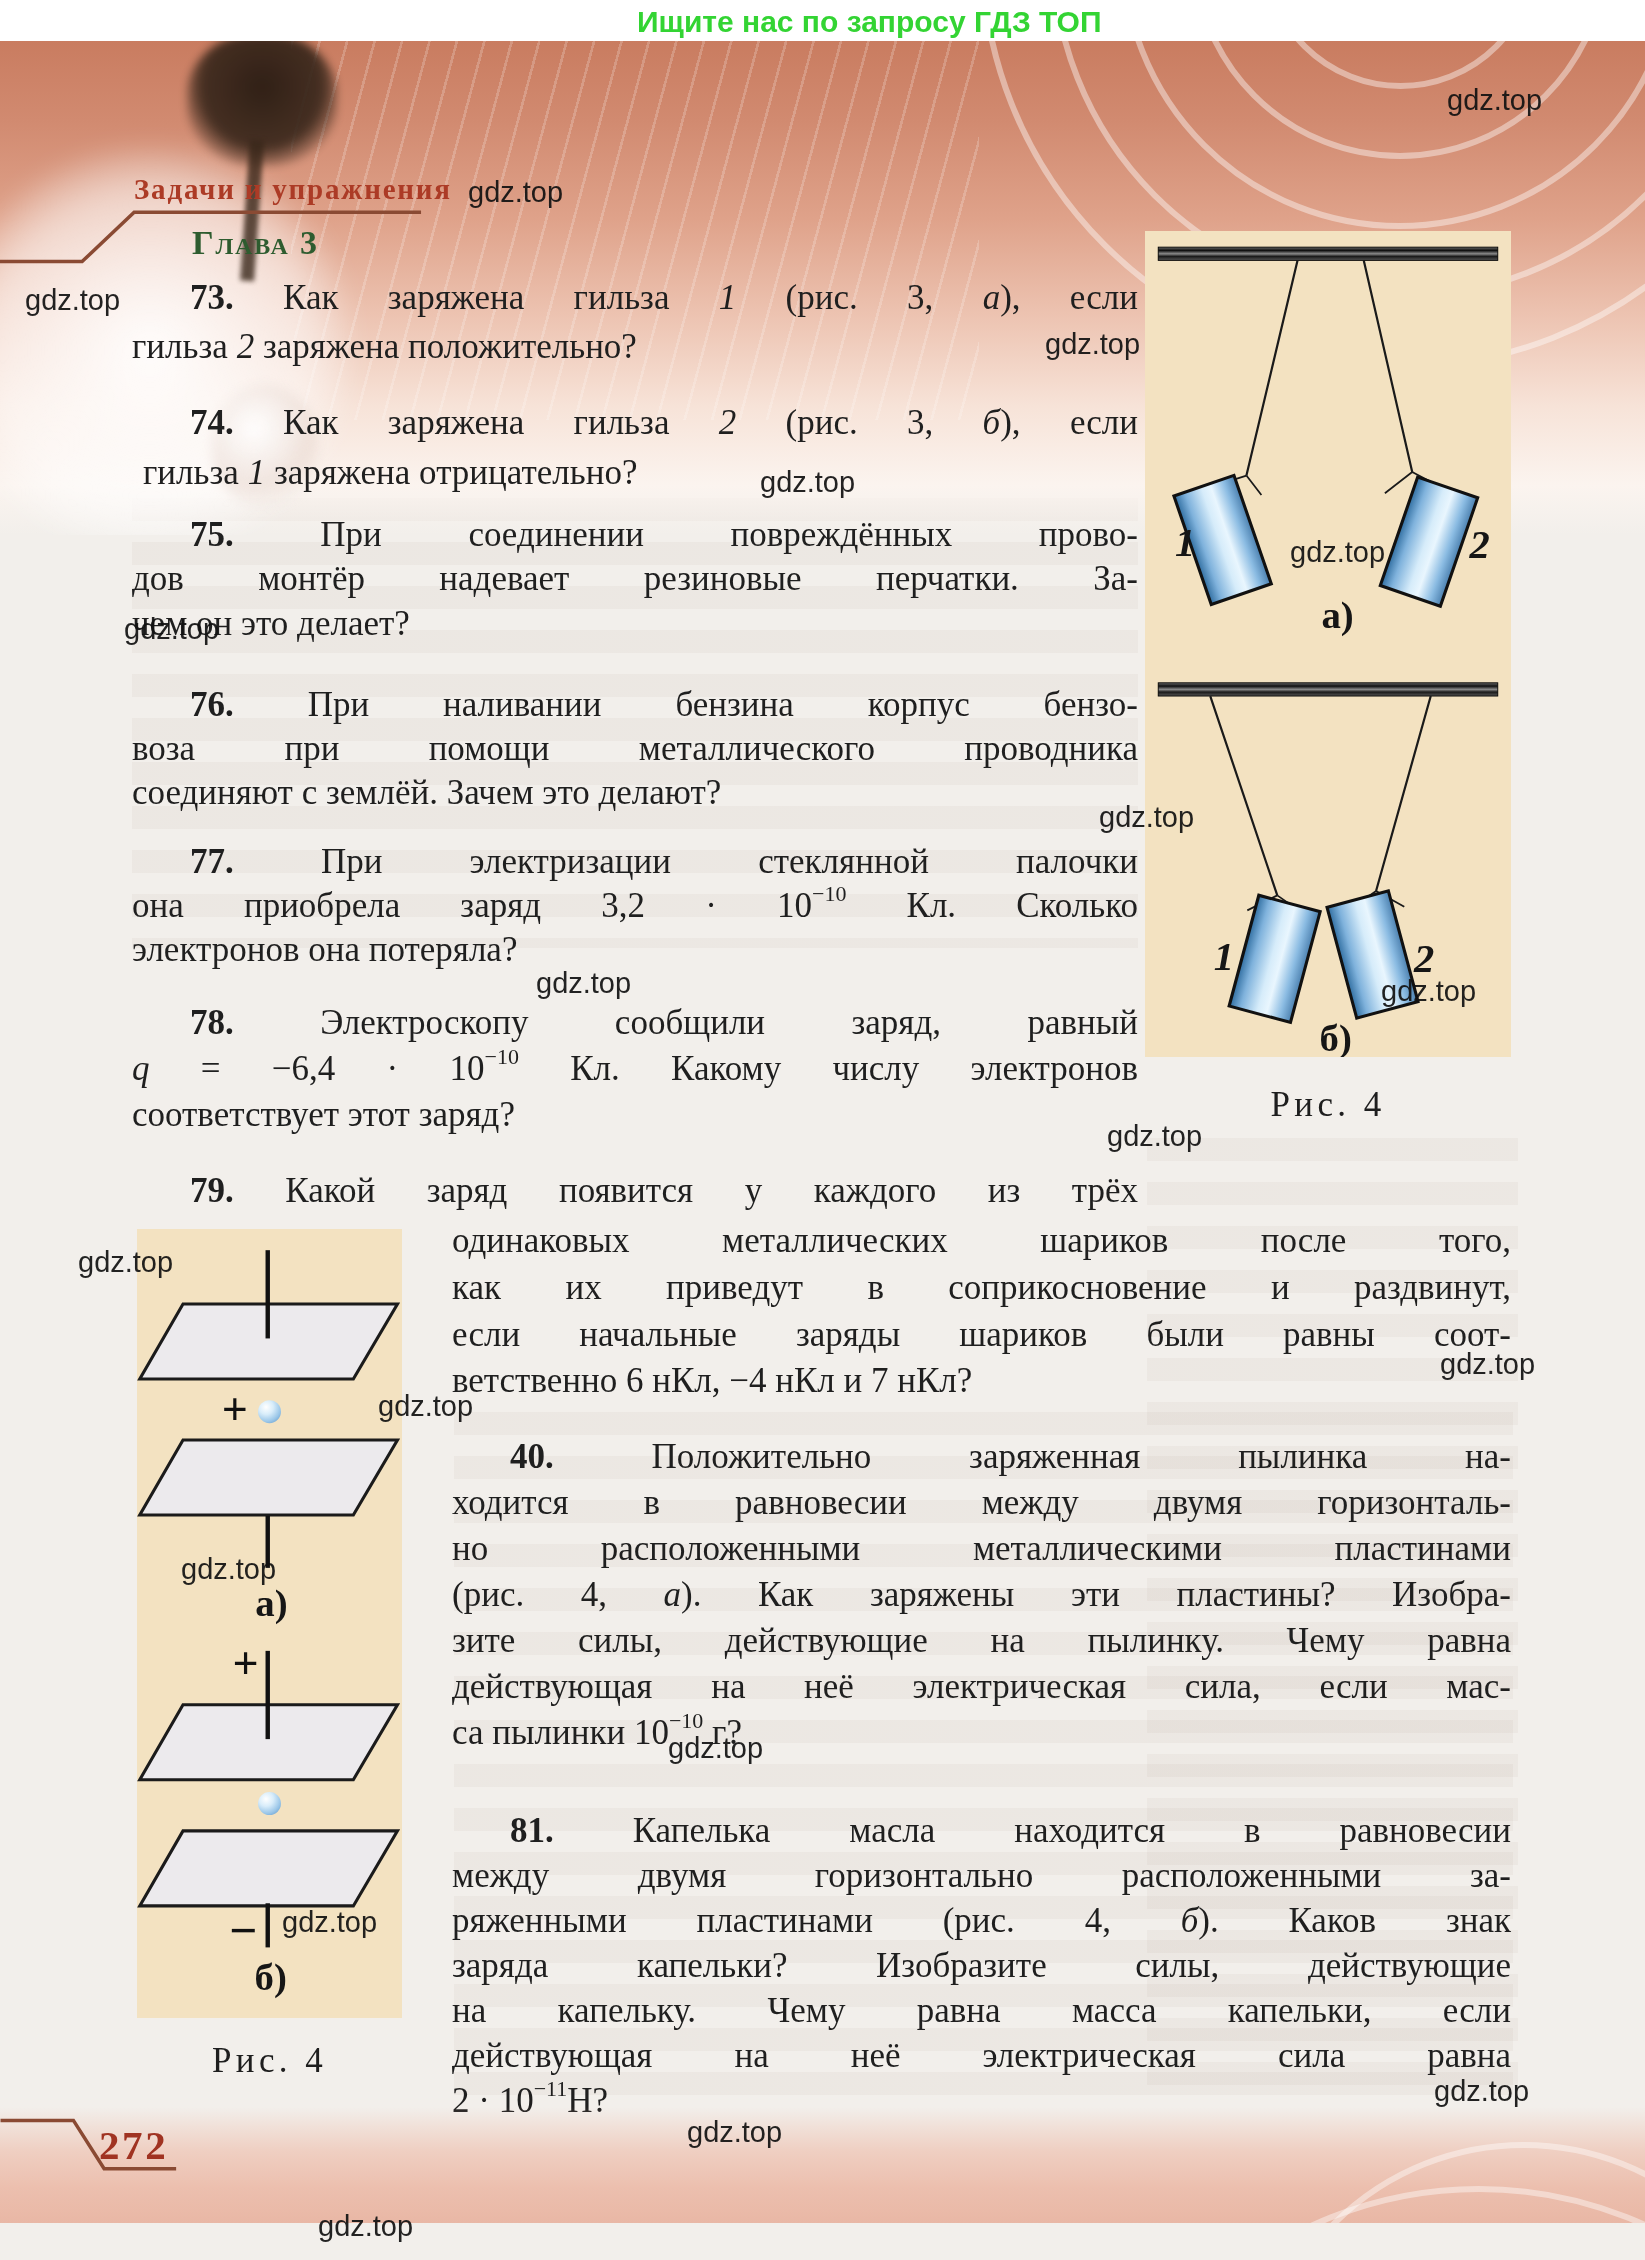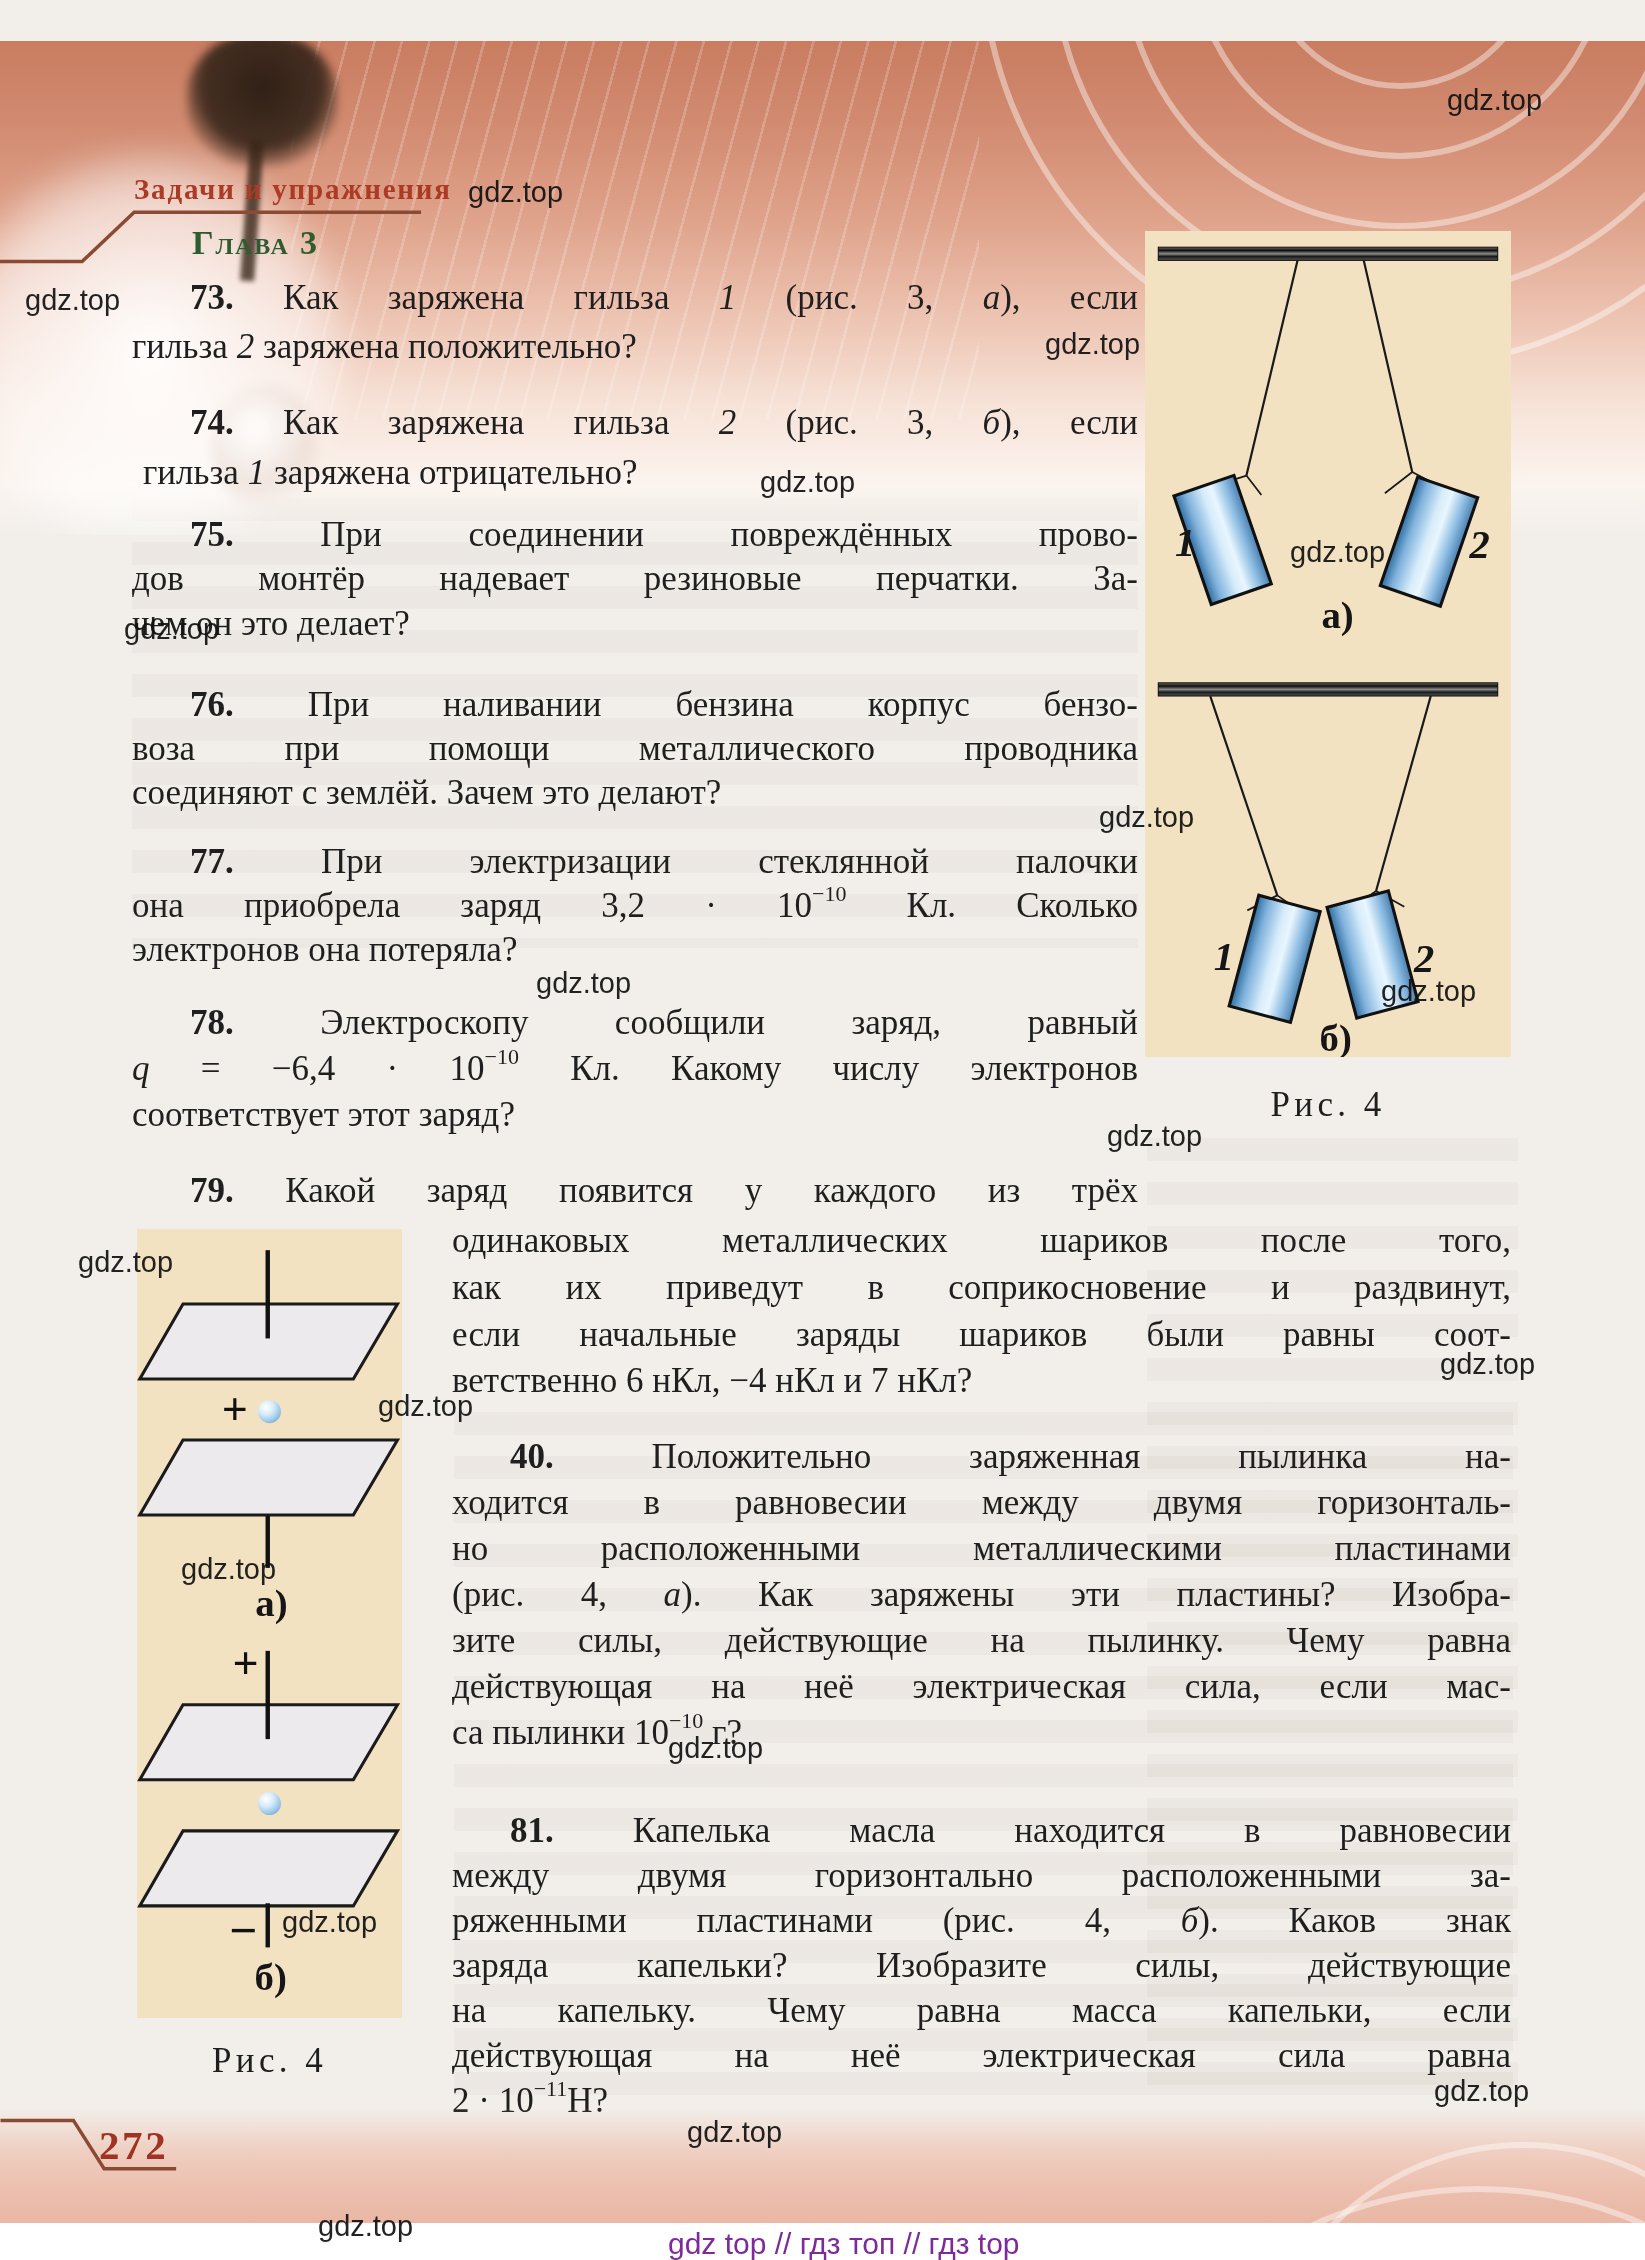--- a/index.html
+++ b/index.html
@@ -85,20 +85,23 @@
     <div class="arc" style="left:1120px;top:-371px;width:547px;height:547px;"></div>
     <div class="arc" style="left:1050px;top:-441px;width:688px;height:688px;"></div>
     <div class="arc" style="left:979px;top:-512px;width:829px;height:829px;"></div>
     <div class="hatch"></div>
     <div class="fog"></div>
     <div class="statue-top"></div>
     <div class="statue-stem"></div>
     <div class="statue-bulb"></div>
   </div>
 
+  <div class="top-strip">
+    <span>Ищите нас по запросу ГДЗ ТОП</span>
+  </div>
 
   <div class="h-title">Задачи и упражнения</div>
   <div class="h-chapter">Глава 3</div>
   <svg class="bracket" style="left:0;top:168px;" width="459" height="106" viewBox="0 0 520 120">
     <polyline points="0,106 93,106 152,50 477,50" fill="none" stroke="#8a4a33" stroke-width="4"></polyline>
   </svg>
 
   <div id="problems">
       <div>
         <div class="tline just ind" style="left: 132px; top: 277px; width: 1006px;"><span class="bold">73. </span><span>Как заряжена гильза </span><span class="ital">1</span><span> (рис. 3, </span><span class="ital">а</span><span>), если</span></div>
@@ -238,23 +241,20 @@
   <div class="bottom-band">
     <div class="arc" style="left:1253px;top:35px;width:529px;height:529px;"></div>
     <div class="arc" style="left:1076px;top:79px;width:794px;height:794px;"></div>
   </div>
 
   <svg class="bracket" style="left:0;top:2109px;" width="203" height="72" viewBox="0 0 230 82">
     <polyline points="0,13 83,13 118,68 200,68" fill="none" stroke="#8a4a33" stroke-width="4"></polyline>
   </svg>
   <div class="pagenum">272</div>
 
-  <div class="footer-strip">
-    <span>gdz top  //  гдз топ  //  гдз top</span>
-  </div>
 
   <div id="wm-layer">
       <div class="wm" style="left: 1447px; top: 84px;">gdz.top</div>
       <div class="wm" style="left: 468px; top: 176px;">gdz.top</div>
       <div class="wm" style="left: 25px; top: 284px;">gdz.top</div>
       <div class="wm" style="left: 1045px; top: 328px;">gdz.top</div>
       <div class="wm" style="left: 760px; top: 466px;">gdz.top</div>
       <div class="wm" style="left: 1290px; top: 536px;">gdz.top</div>
       <div class="wm" style="left: 124px; top: 613px;">gdz.top</div>
       <div class="wm" style="left: 1099px; top: 801px;">gdz.top</div>

